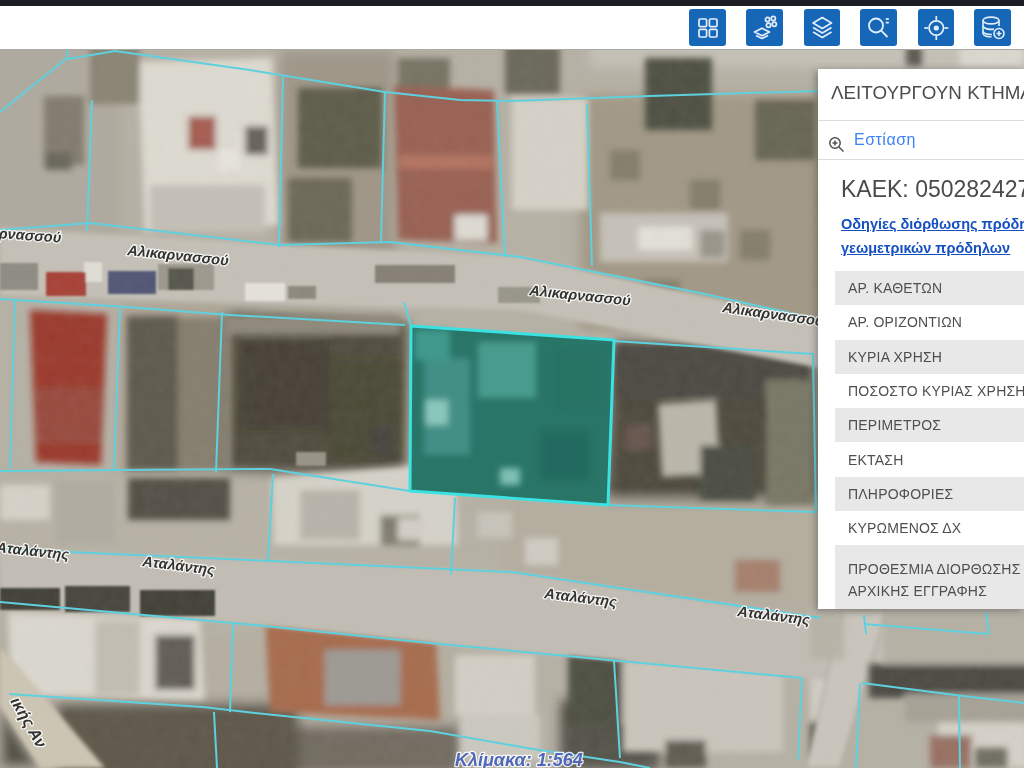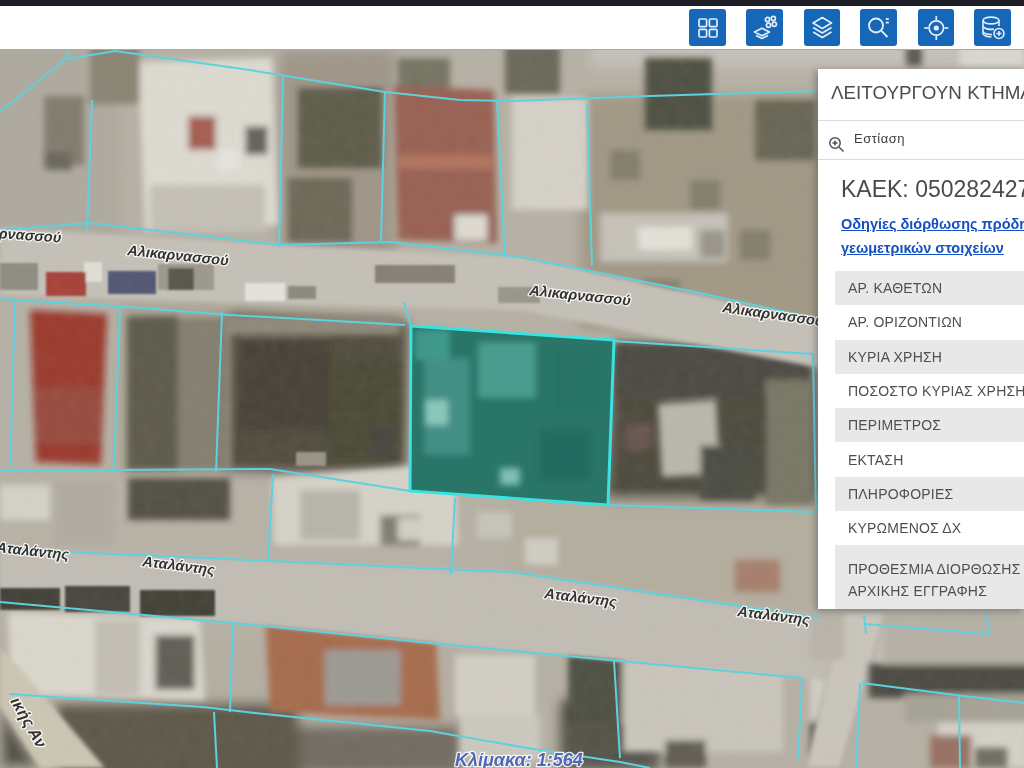--- a/index.html
+++ b/index.html
@@ -9,21 +9,21 @@
   #topstrip{position:absolute;left:0;top:0;width:1024px;height:6px;background:#1d1d25;z-index:20;}
   #topbar{position:absolute;left:0;top:6px;width:1024px;height:43px;background:#ffffff;z-index:20;
           border-bottom:1px solid #a8a8a4;}
   .ibtn{position:absolute;top:2.5px;width:36.6px;height:37px;background:#1767b8;border-radius:3px;}
   .ibtn svg{position:absolute;left:0;top:0;}
   #panel{position:absolute;left:818px;top:69px;width:206px;height:540px;background:#ffffff;
          z-index:30;overflow:hidden;box-shadow:-2px 2px 7px rgba(60,60,60,.45);}
   #ptitle{position:absolute;left:13px;top:13px;font-size:18.8px;color:#4c4c4c;letter-spacing:0;
           white-space:nowrap;}
   .psep{position:absolute;left:0px;width:300px;height:1px;background:#dcdcdc;}
-  #estiasi{position:absolute;left:36px;top:62px;font-size:13px;color:#404040;letter-spacing:.5px;}
+  #estiasi{position:absolute;left:36px;top:62px;font-size:16px;color:#3b82f6;letter-spacing:.5px;}
   #kaek{position:absolute;left:23px;top:107px;font-size:23px;color:#4a4a4a;white-space:nowrap;}
   .plink{position:absolute;left:23px;font-size:14.5px;font-weight:bold;color:#1550c2;
          text-decoration:underline;white-space:nowrap;}
   .prow{position:absolute;left:17px;width:300px;font-size:14px;color:#4f4f4f;
         letter-spacing:.2px;line-height:34.3px;padding-left:13px;white-space:nowrap;}
   .prow.g{background:#e8e8e8;}
 </style>
 </head>
 <body>
 <svg id="map" viewBox="0 0 1024 768" width="1024" height="768">
@@ -291,21 +291,21 @@
   <svg width="17" height="17" viewBox="0 0 17 17" style="position:absolute;left:10px;top:67px" fill="none" stroke="#4f4f4f" stroke-width="1.5">
     <circle cx="7" cy="7" r="5.2"></circle>
       <line x1="11" y1="11" x2="15.5" y2="15.5"></line>
     <line x1="4.5" y1="7" x2="9.5" y2="7"></line>
       <line x1="7" y1="4.5" x2="7" y2="9.5"></line>
   </svg>
   <div id="estiasi">Εστίαση</div>
   <div class="psep" style="top:90px"></div>
   <div id="kaek">ΚΑΕΚ: 0502824278</div>
   <div class="plink" style="top:147px">Οδηγίες διόρθωσης πρόδηλων</div>
-  <div class="plink" style="top:171px">γεωμετρικών στοιχείων</div>
+  <div class="plink" style="top:171px">γεωμετρικών πρόδηλων</div>
   <div class="prow g" style="top:202px;height:34.3px">ΑΡ. ΚΑΘΕΤΩΝ</div>
   <div class="prow" style="top:236.3px;height:34.3px">ΑΡ. ΟΡΙΖΟΝΤΙΩΝ</div>
   <div class="prow g" style="top:270.6px;height:34.3px">ΚΥΡΙΑ ΧΡΗΣΗ</div>
   <div class="prow" style="top:304.9px;height:34.3px">ΠΟΣΟΣΤΟ ΚΥΡΙΑΣ ΧΡΗΣΗΣ</div>
   <div class="prow g" style="top:339.2px;height:34.3px">ΠΕΡΙΜΕΤΡΟΣ</div>
   <div class="prow" style="top:373.5px;height:34.3px">ΕΚΤΑΣΗ</div>
   <div class="prow g" style="top:407.8px;height:34.3px">ΠΛΗΡΟΦΟΡΙΕΣ</div>
   <div class="prow" style="top:442.1px;height:34.3px">ΚΥΡΩΜΕΝΟΣ ΔΧ</div>
   <div class="prow g" style="top:476.4px;height:60px;line-height:22px;padding-top:13px">
     ΠΡΟΘΕΣΜΙΑ ΔΙΟΡΘΩΣΗΣ<br>ΑΡΧΙΚΗΣ ΕΓΓΡΑΦΗΣ</div>

